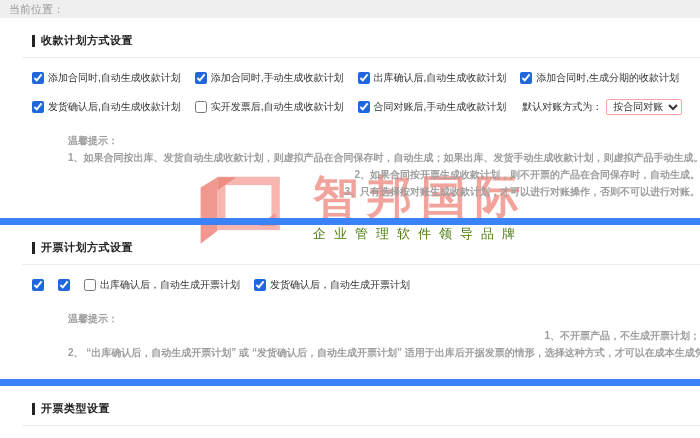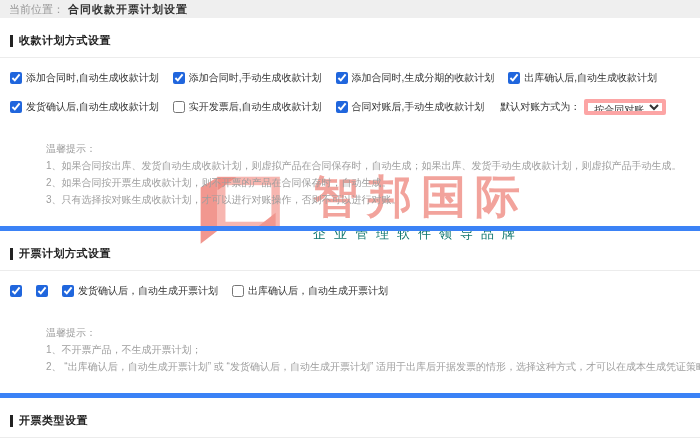--- a/index.html
+++ b/index.html
@@ -11,70 +11,69 @@
   }
   
   .breadcrumb{
     height:18px;background:#efefef;display:flex;align-items:center;
     padding-left:9px;font-size:11px;position:relative;z-index:2;
   }
   .bc-label{color:#999;}
   .bc-current{color:#333;font-weight:bold;margin-left:4px;letter-spacing:1px;}
   
   .content{position:relative;z-index:1;}
-  .section{background:transparent;}
-  .section + .section{border-top:5px solid #3b82f6;}
+  .section{background:transparent;padding-left:22px;}
+  .section + .section{border-top:7px solid #3b82f6;}
   .sec-head{
     display:flex;align-items:center;gap:6px;
     padding:15px 0 9px 10px;border-bottom:1px solid #ececec;
   }
   .sec-bar{width:3px;height:12px;background:#222;display:inline-block;}
   .sec-title{font-size:11px;font-weight:bold;color:#222;letter-spacing:0.5px;}
   .cb-row{
     display:flex;align-items:center;gap:14px;
     padding-left:10px;margin-top:10px;height:19px;white-space:nowrap;
   }
   .cb-row.first{}
   .cb-item{display:inline-flex;align-items:center;gap:4px;cursor:pointer;}
   .cb-item input[type="checkbox"]{
     width:12px;height:12px;margin:0;accent-color:#2066dd;cursor:pointer;
   }
   .cb-label{font-size:10px;color:#333;}
   .dd-wrap{display:inline-flex;align-items:center;gap:4px;margin-left:2px;}
   .dd-label{font-size:10px;color:#333;font-weight:normal;}
   .dd-wrap select{
-    font-size:10px;height:16px;border:4px solid #fca5a5;border-radius:2px;
+    font-size:10px;height:16px;border:1px solid #fca5a5;border-radius:2px;
     background:#fff;color:#333;padding:0 2px;
     font-family:"Liberation Sans","DejaVu Sans",sans-serif;
   }
   .tips{
-    margin-top:24px;padding:0 0 18px 46px;
-    font-size:10px;line-height:17px;color:#9e9e9e;white-space:nowrap;
+    margin-top:16px;padding:0 0 18px 46px;
+    font-size:10px;line-height:17px;color:#9e9e9e;white-space:nowrap;font-weight:bold;
   }
-  .tip-line{white-space:nowrap;}
+  .tip-line{white-space:nowrap;text-align:right;}
   
   .watermark{
     position:absolute;left:195px;top:172px;z-index:0;
     display:flex;align-items:flex-start;gap:28px;pointer-events:none;
   }
   .wm-text{display:flex;flex-direction:column;}
   .wm-brand{
     font-size:45px;font-weight:bold;color:#f2a39c;letter-spacing:9px;
     line-height:50px;white-space:nowrap;
   }
   .wm-tagline{
-    font-size:13px;color:#0f766e;letter-spacing:8px;margin-top:3px;white-space:nowrap;
+    font-size:13px;color:#4d7c0f;letter-spacing:8px;margin-top:3px;white-space:nowrap;
   }
 </style>
 </head>
 <body>
 
 <div class="breadcrumb">
   <span class="bc-label">当前位置：</span>
-  <span class="bc-current">合同收款开票计划设置</span>
 </div>
 
 <div class="watermark">
   <svg width="90" height="76" viewBox="0 0 96 80" aria-hidden="true">
     <polygon points="6,16 24,5 24,62 6,76" fill="#f1978f"></polygon>
     <rect x="28" y="9" width="58" height="48" fill="none" stroke="#f7b6b0" stroke-width="9"></rect>
     <polygon points="24,5 44,5 24,19" fill="#ee8d84"></polygon>
     <polygon points="86,57 68,57 86,43" fill="#f1978f"></polygon>
   </svg>
   <div class="wm-text">
@@ -93,25 +92,25 @@
         <label class="cb-item">
           <input type="checkbox" checked="" style="">
           <span class="cb-label">添加合同时,自动生成收款计划</span>
         </label>
         <label class="cb-item">
           <input type="checkbox" checked="" style="">
           <span class="cb-label">添加合同时,手动生成收款计划</span>
         </label>
         <label class="cb-item">
           <input type="checkbox" checked="" style="">
-          <span class="cb-label">添加合同时,生成分期的收款计划</span>
+          <span class="cb-label">出库确认后,自动生成收款计划</span>
         </label>
         <label class="cb-item">
           <input type="checkbox" checked="" style="">
-          <span class="cb-label">出库确认后,自动生成收款计划</span>
+          <span class="cb-label">添加合同时,生成分期的收款计划</span>
         </label>
       </div>
       <div class="cb-row">
         <label class="cb-item">
           <input type="checkbox" checked="" style="">
           <span class="cb-label">发货确认后,自动生成收款计划</span>
         </label>
         <label class="cb-item">
           <input type="checkbox" style="">
           <span class="cb-label">实开发票后,自动生成收款计划</span>
@@ -138,26 +137,26 @@
         <span class="sec-title">开票计划方式设置</span>
       </div>
       <div class="cb-row first">
         <label class="cb-item">
           <input type="checkbox" checked="" style="">
         </label>
         <label class="cb-item">
           <input type="checkbox" checked="" style="">
         </label>
         <label class="cb-item">
+          <input type="checkbox" style="">
+          <span class="cb-label">出库确认后，自动生成开票计划</span>
+        </label>
+        <label class="cb-item">
           <input type="checkbox" checked="" style="">
           <span class="cb-label">发货确认后，自动生成开票计划</span>
-        </label>
-        <label class="cb-item">
-          <input type="checkbox" style="">
-          <span class="cb-label">出库确认后，自动生成开票计划</span>
         </label>
       </div>
       <div class="tips">
         <div class="tips-title">温馨提示：</div>
         <div class="tip-line">1、不开票产品，不生成开票计划；</div>
         <div class="tip-line">2、 “出库确认后，自动生成开票计划” 或 “发货确认后，自动生成开票计划” 适用于出库后开据发票的情形，选择这种方式，才可以在成本生成凭证策略中选择 “以实际开票生成凭证” 。</div>
       </div>
     </div>
     <div class="section">
       <div class="sec-head">

